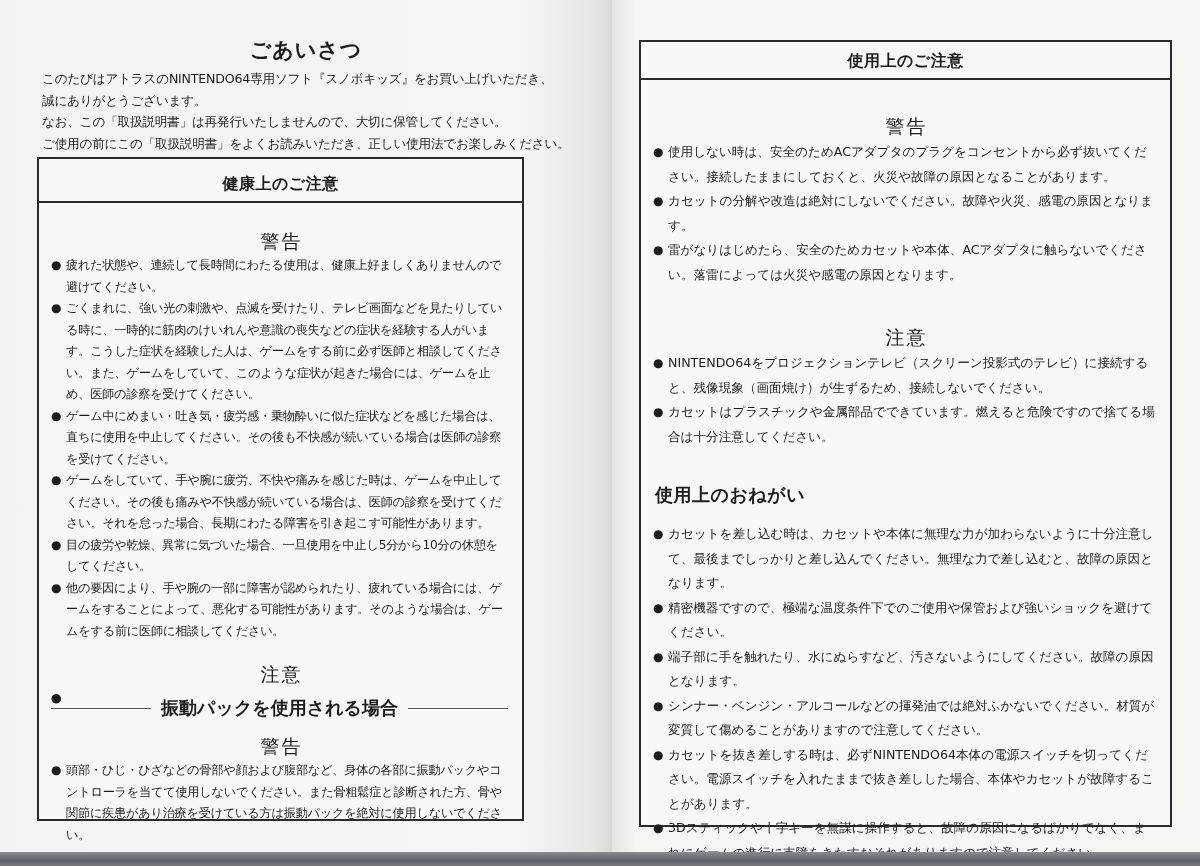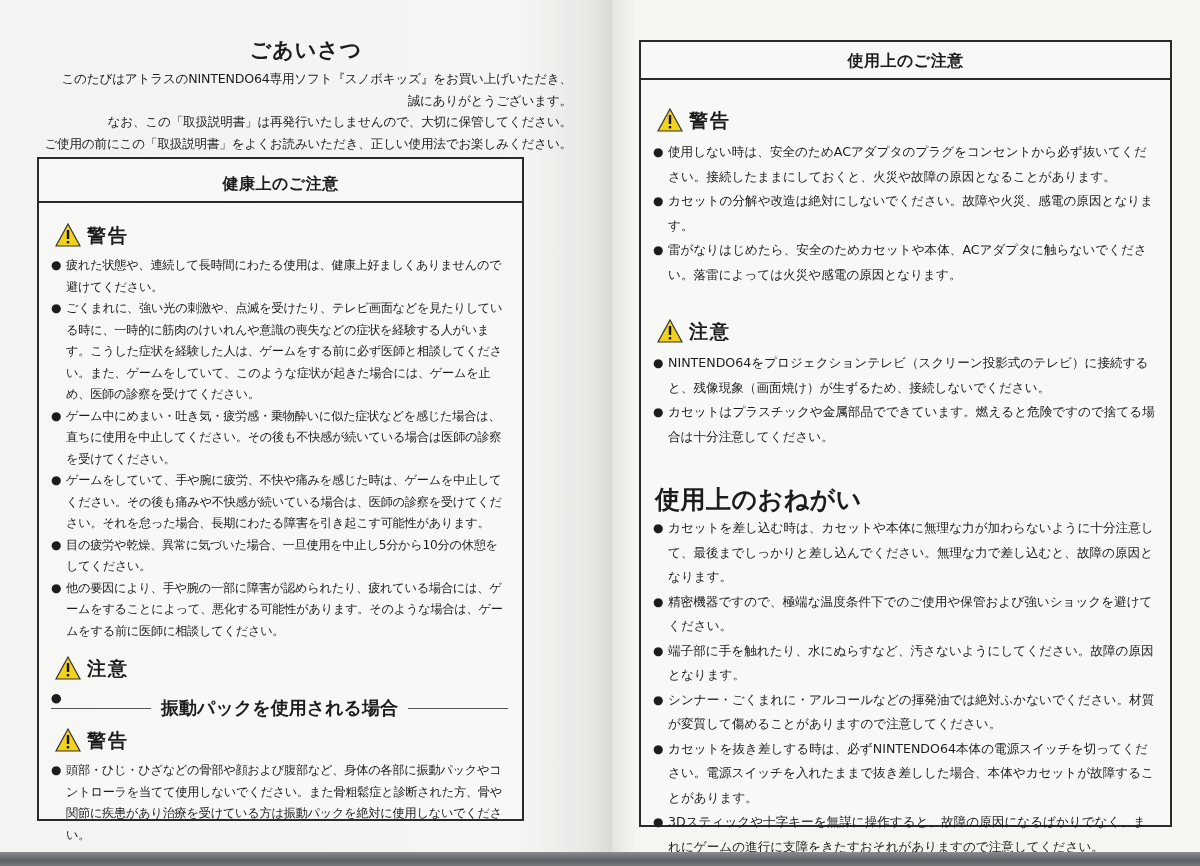--- a/index.html
+++ b/index.html
@@ -21,59 +21,59 @@
     background: linear-gradient(180deg, #8a8c90 0%, #5d6066 60%, #777a7e 100%); }
 
   .greeting-title {
     position: absolute; left: 0; width: 612px; top: 36px;
     text-align: center; font-weight: bold; font-size: 21px; letter-spacing: 1px;
   }
   .greeting-body {
     position: absolute; left: 42px; top: 68px; width: 530px;
     font-size: 12.6px; line-height: 21.5px; letter-spacing: -0.2px;
   }
-  .greeting-body p { margin: 0; white-space: nowrap; text-align: right; }
+  .greeting-body p { margin: 0; white-space: nowrap; }
 
   .box {
     position: absolute; border: 2px solid #2a2a2a; background: rgba(250,250,248,0.6);
     box-sizing: border-box;
   }
   .box.left { left: 37px; top: 157px; width: 487px; height: 664px; }
   .box.right { left: 639px; top: 40px; width: 533px; height: 787px; }
   .box-header {
     height: 38px; border-bottom: 2px solid #2a2a2a;
     display: flex; align-items: flex-end; justify-content: center;
     font-weight: bold; font-size: 16px; padding-bottom: 6px; box-sizing: border-box;
     letter-spacing: 0.5px;
   }
   .box.left .box-header { height: 44px; }
   .box-content { padding: 6px 14px 0 12px; }
 
   .sub-heading {
-    display: flex; gap: 6px;
-    font-weight: bold; font-size: 19px; letter-spacing: 2px;
-    margin: 14px 0 6px 4px; height: 26px;
+    display: flex; align-items: center; gap: 6px;
+    font-weight: normal; font-size: 19px; letter-spacing: 2px;
+    margin: 14px 0 6px 4px; height: 26px; flex-direction: column;
   }
   .warn-tri { width: 26px; height: 24px; display: inline-block; }
   .bullets { list-style: none; margin: 0; padding: 0; }
   .bullets li {
     position: relative; padding-left: 15px;
     font-size: 12.2px; line-height: 21.5px; letter-spacing: -0.25px;
   }
   .box.right .bullets li { font-size: 12.6px; line-height: 24.5px; letter-spacing: 0px; }
   .bullets li .dot {
     position: absolute; left: 0; top: 0; font-size: 12px;
   }
   .divider-heading {
     display: flex; align-items: center; gap: 10px;
     margin: 14px 0 0 0; font-weight: bold; font-size: 18px; text-align: right;
   }
   .divider-heading .line { flex: 1; height: 1px; background: #555; }
   .plain-heading {
-    font-weight: bold; font-size: 25px; margin: 26px 0 0 2px; letter-spacing: 0.5px;
+    font-weight: bold; font-size: 18px; margin: 26px 0 15px 2px; letter-spacing: 0.5px;
   }
 </style>
 </head>
 <body>
 
 <div class="page left">
   <div class="greeting-title">ごあいさつ</div>
   <div class="greeting-body">
     <p>このたびはアトラスのNINTENDO64専用ソフト『スノボキッズ』をお買い上げいただき、</p>
     <p>誠にありがとうございます。</p>
@@ -167,20 +167,20 @@
     <ul class="bullets">
       <li><span class="dot">●</span><span>NINTENDO64をプロジェクションテレビ（スクリーン投影式のテレビ）に接続すると、残像現象（画面焼け）が生ずるため、接続しないでください。</span></li>
       <li><span class="dot">●</span><span>カセットはプラスチックや金属部品でできています。燃えると危険ですので捨てる場合は十分注意してください。</span></li>
     </ul>
 
     <div class="plain-heading" style="margin-top:34px;">使用上のおねがい</div>
     <ul class="bullets">
       <li><span class="dot">●</span><span>カセットを差し込む時は、カセットや本体に無理な力が加わらないように十分注意して、最後までしっかりと差し込んでください。無理な力で差し込むと、故障の原因となります。</span></li>
       <li><span class="dot">●</span><span>精密機器ですので、極端な温度条件下でのご使用や保管および強いショックを避けてください。</span></li>
       <li><span class="dot">●</span><span>端子部に手を触れたり、水にぬらすなど、汚さないようにしてください。故障の原因となります。</span></li>
-      <li><span class="dot">●</span><span>シンナー・ごくまれに・アルコールなどの揮発油では絶対ふかないでください。材質が変質して傷めることがありますので注意してください。</span></li>
+      <li><span class="dot">●</span><span>シンナー・ベンジン・アルコールなどの揮発油では絶対ふかないでください。材質が変質して傷めることがありますので注意してください。</span></li>
       <li><span class="dot">●</span><span>カセットを抜き差しする時は、必ずNINTENDO64本体の電源スイッチを切ってください。電源スイッチを入れたままで抜き差しした場合、本体やカセットが故障することがあります。</span></li>
       <li><span class="dot">●</span><span>3Dスティックや十字キーを無謀に操作すると、故障の原因になるばかりでなく、まれにゲームの進行に支障をきたすおそれがありますので注意してください。</span></li>
     </ul>
   </div>
 </div>
 
 <div class="bottom-edge"></div>
 
 </body></html>

